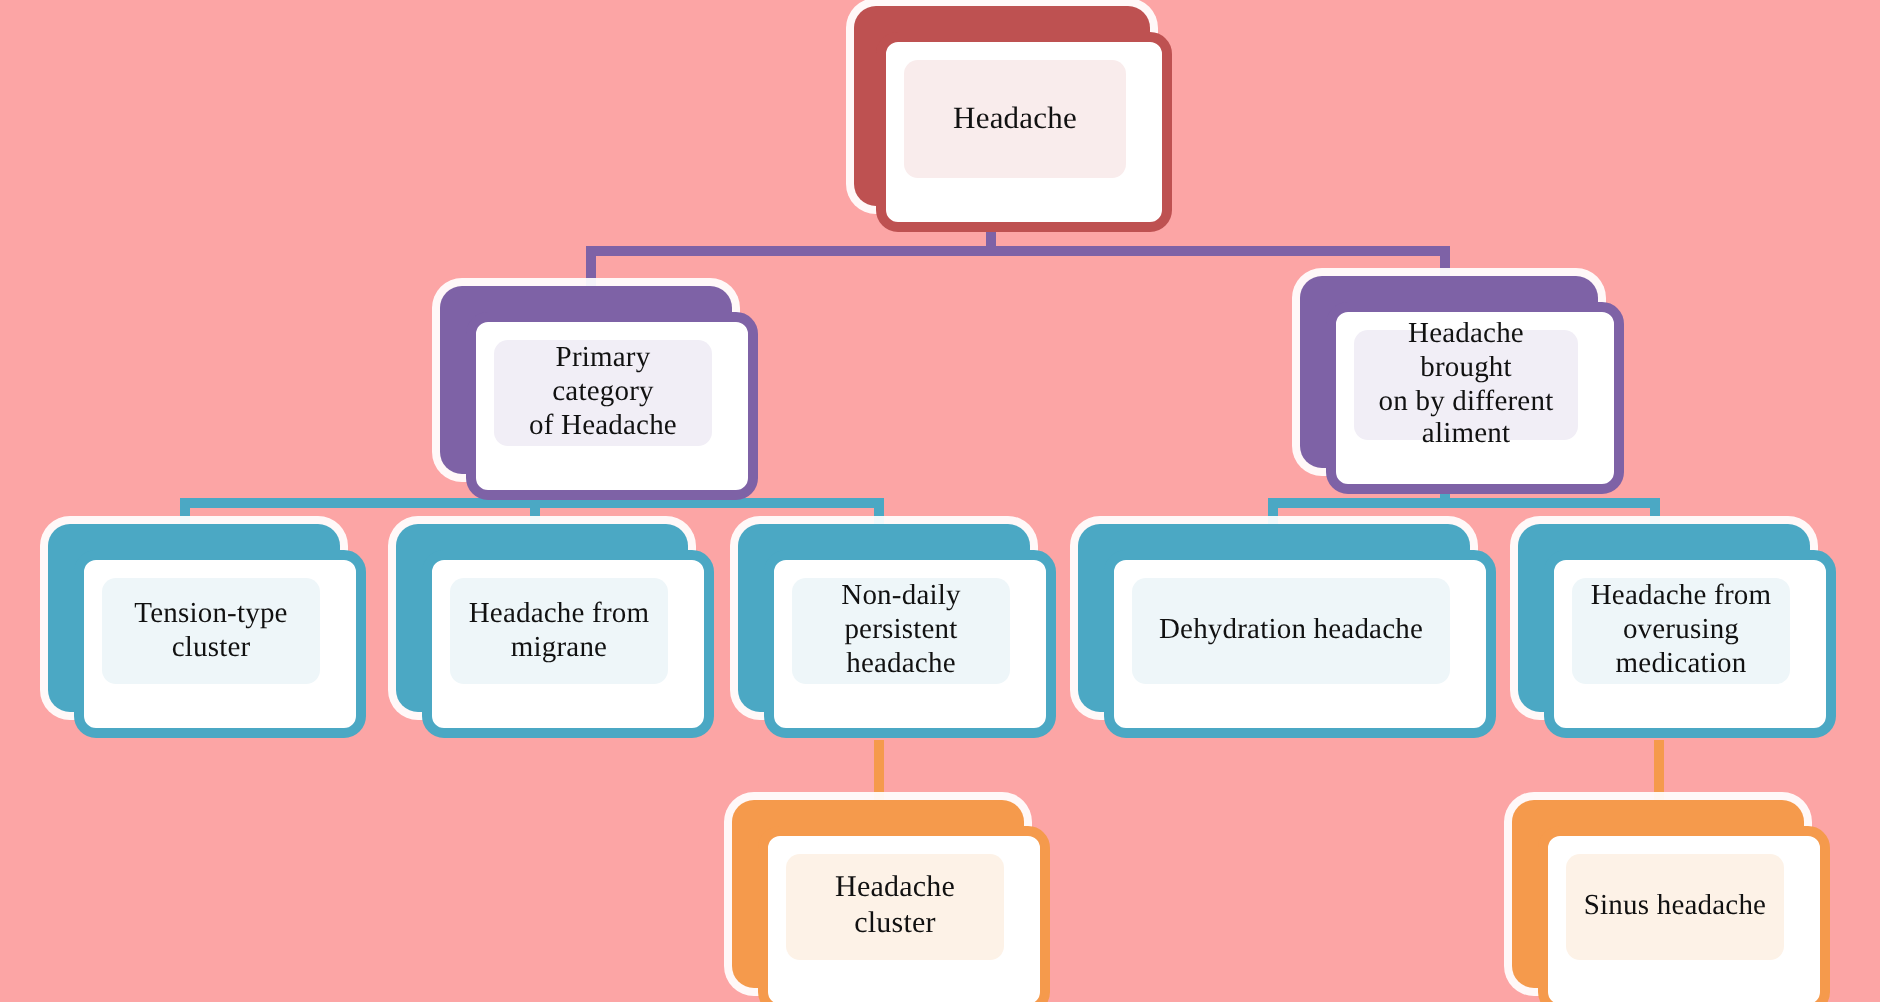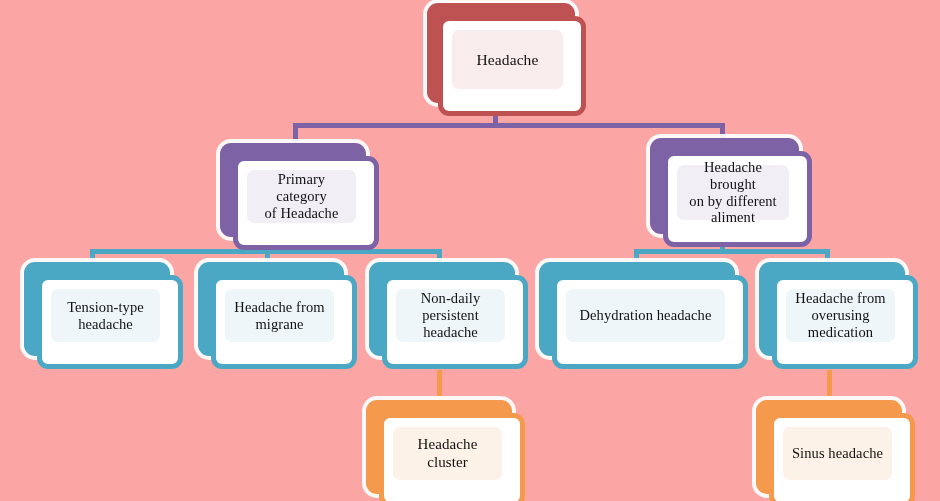--- a/index.html
+++ b/index.html
@@ -92,21 +92,21 @@
 on by different
 aliment</span>
         </div>
       </div>
     </div>
     <div class="node" style="left: 24px; top: 262px; width: 159px; height: 107px;">
       <div class="back" style="width: 146px; height: 94px; background: rgb(75, 168, 196);"></div>
       <div class="front" style="left: 13px; top: 13px; width: 146px; height: 94px; border-width: 5px; border-color: rgb(75, 168, 196);">
         <div class="inner" style="inset: 9px 18px 22px 9px; background: rgb(238, 246, 249);">
           <span class="label" style="font-size: 14.5px; color: rgb(17, 17, 17); white-space: pre-line;">Tension-type
-headache</span>
+cluster</span>
         </div>
       </div>
     </div>
     <div class="node" style="left: 198px; top: 262px; width: 159px; height: 107px;">
       <div class="back" style="width: 146px; height: 94px; background: rgb(75, 168, 196);"></div>
       <div class="front" style="left: 13px; top: 13px; width: 146px; height: 94px; border-width: 5px; border-color: rgb(75, 168, 196);">
         <div class="inner" style="inset: 9px 18px 22px 9px; background: rgb(238, 246, 249);">
           <span class="label" style="font-size: 14.5px; color: rgb(17, 17, 17); white-space: pre-line;">Headache from
 migrane</span>
         </div>

